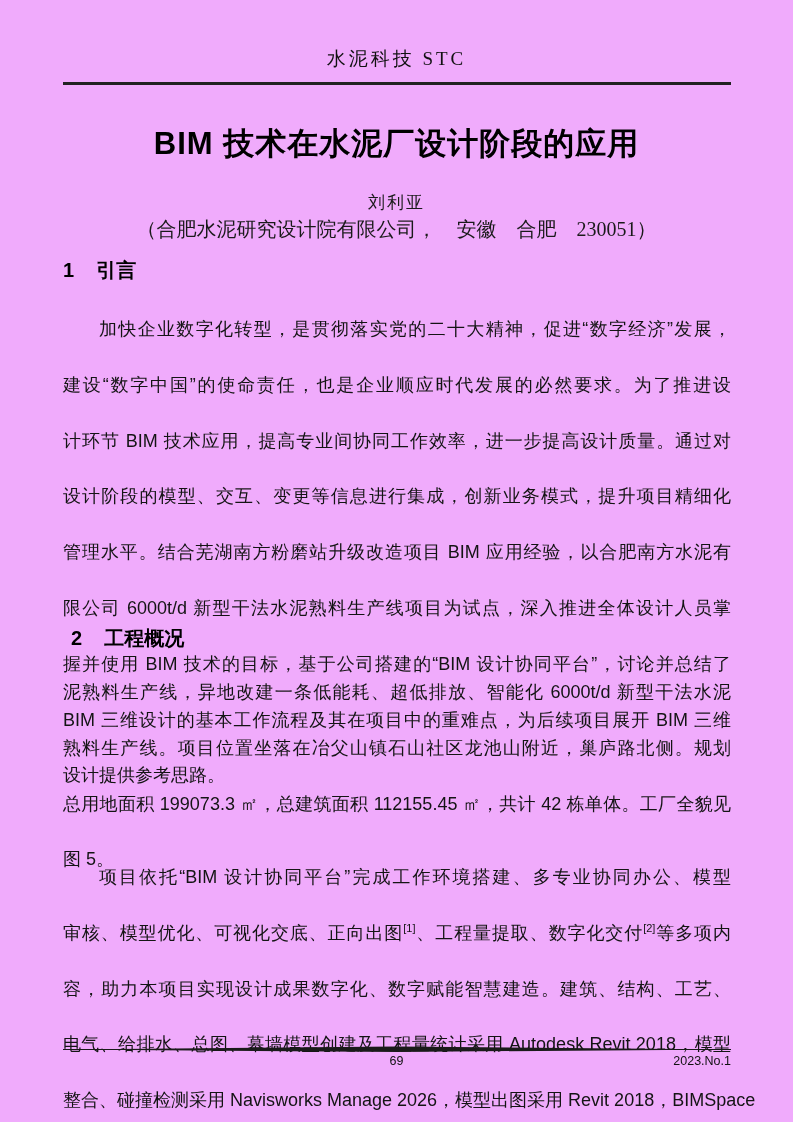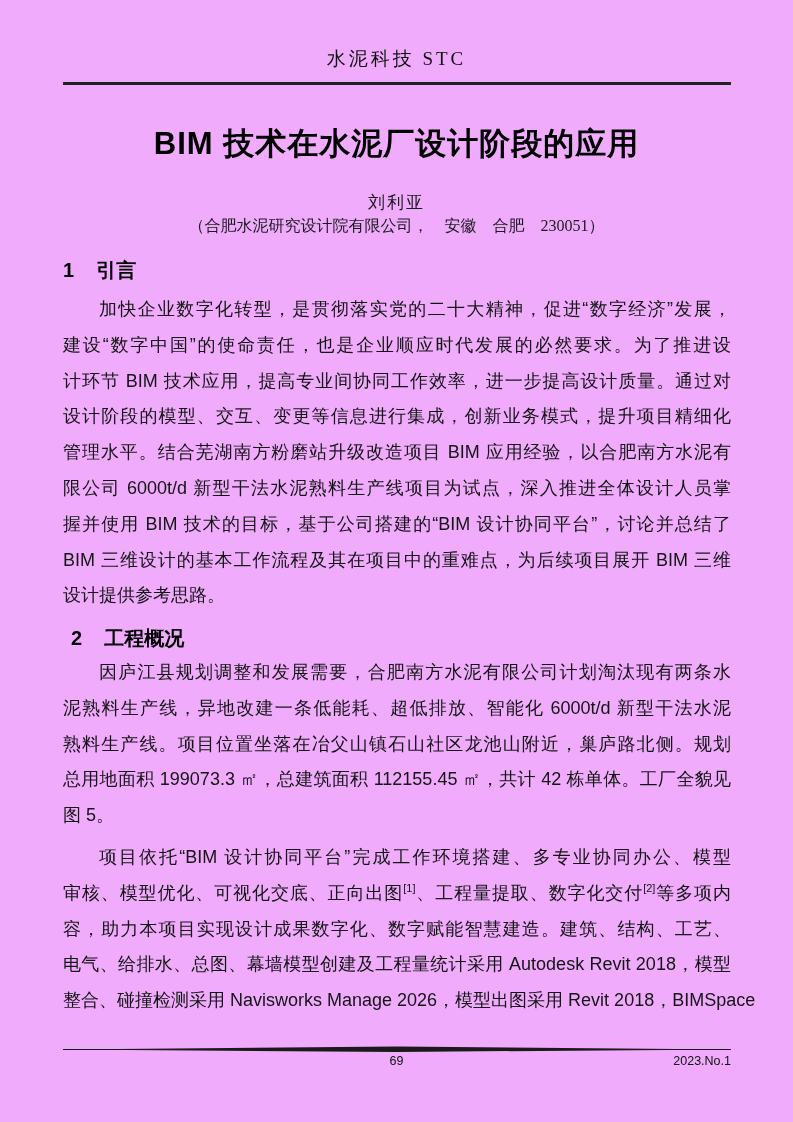--- a/index.html
+++ b/index.html
@@ -42,21 +42,21 @@
     top: 191px; left: 0; width: 100%;
     text-align: center;
     font-family: "Liberation Serif", "DejaVu Serif", serif;
     font-size: 17px;
     letter-spacing: 2px;
   }
   .article-affiliation {
     top: 216px; left: 0; width: 100%;
     text-align: center;
     font-family: "Liberation Serif", "DejaVu Serif", serif;
-    font-size: 16px;
+    font-size: 20px;
   }
 
   
   .section-heading {
     left: 63px; width: 668px;
     font-size: 20px;
     font-weight: bold;
     color: #000;
   }
   .section-heading .sec-num { display: inline-block; margin-right: 22px; }
@@ -71,20 +71,21 @@
   }
   .p1 { top: 292px; }
   .p2 { top: 655px; }
   .p3 { top: 840px; }
   .line {
     line-height: 35.8px;
     height: 35.8px;
     white-space: nowrap;
     text-align: justify;
     text-align-last: justify;
+    margin-top: 20px;
   }
   .line.indent { text-indent: 2em; }
   .line.endline { text-align-last: left; }
   .line sup { font-size: 11px; line-height: 0; }
 
   
   .footer-rule { top: 1046px; left: 63px; width: 668px; height: 7px; }
   .footer-page {
     top: 1054px; left: 0; width: 100%;
     text-align: center;
@@ -127,21 +128,20 @@
       <div class="line">握并使用 BIM 技术的目标，基于公司搭建的“BIM 设计协同平台”，讨论并总结了</div>
       <div class="line">BIM 三维设计的基本工作流程及其在项目中的重难点，为后续项目展开 BIM 三维</div>
       <div class="line endline">设计提供参考思路。</div>
     </div>
 
   <div class="abs section-heading h2">
     <span class="sec-num">2</span><span>工程概况</span>
   </div>
 
   <div class="abs para p2">
-      <div class="line indent">因庐江县规划调整和发展需要，合肥南方水泥有限公司计划淘汰现有两条水</div>
       <div class="line">泥熟料生产线，异地改建一条低能耗、超低排放、智能化 6000t/d 新型干法水泥</div>
       <div class="line">熟料生产线。项目位置坐落在冶父山镇石山社区龙池山附近，巢庐路北侧。规划</div>
       <div class="line">总用地面积 199073.3 ㎡，总建筑面积 112155.45 ㎡，共计 42 栋单体。工厂全貌见</div>
       <div class="line endline">图 5。</div>
     </div>
 
   <div class="abs para p3">
       <div class="line indent">项目依托“BIM 设计协同平台”完成工作环境搭建、多专业协同办公、模型</div>
       <div class="line">审核、模型优化、可视化交底、正向出图<sup>[1]</sup>、工程量提取、数字化交付<sup>[2]</sup>等多项内</div>
       <div class="line">容，助力本项目实现设计成果数字化、数字赋能智慧建造。建筑、结构、工艺、</div>

